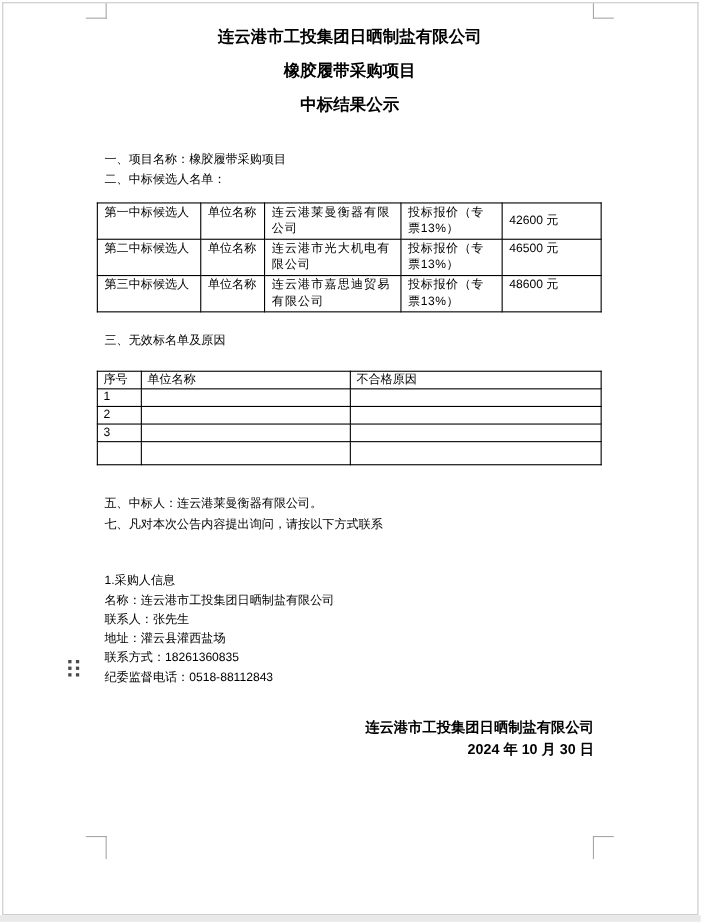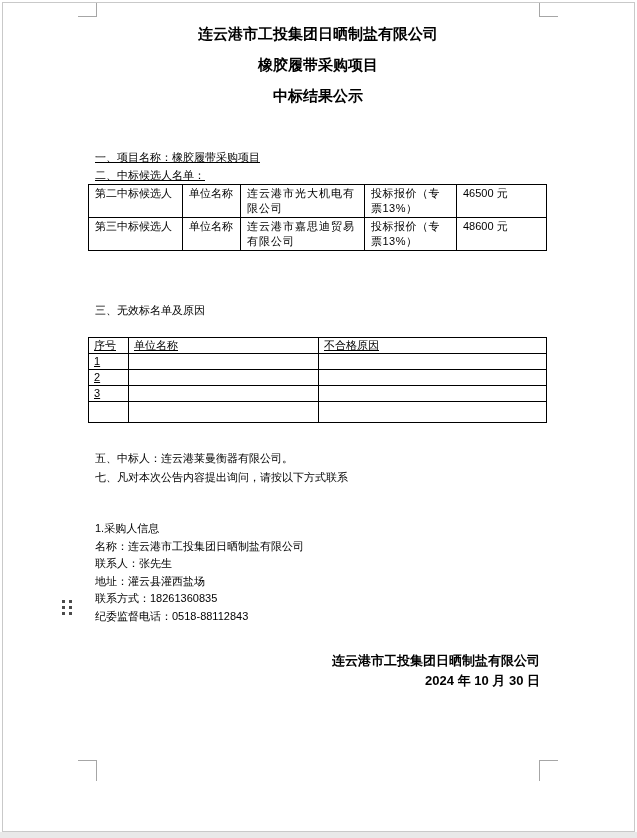--- a/index.html
+++ b/index.html
@@ -29,21 +29,21 @@
     border:1px solid #000;font-size:11px;font-weight:normal;
     padding:1px 6px;vertical-align:top;text-align:left;line-height:15px;
     overflow:hidden;
   }
   .t1{top:184px;width:458px;}
   .t1 td{line-height:15px;}
   .t1 .company{letter-spacing:1px;}
   .t1 .pricecol{letter-spacing:0.5px;}
   .t1 .amt-mid{vertical-align:middle;}
   .t2{top:337px;width:458px;}
-  .t2 td,.t2 th{line-height:13px;padding:1px 5px;text-decoration:underline;}
+  .t2 td,.t2 th{line-height:13px;padding:1px 5px;}
   
   .sign-block{
     position:absolute;left:96px;top:651px;width:444px;
     text-align:right;font-weight:bold;font-size:13px;line-height:20px;
   }
   
   .handle{position:absolute;left:62px;top:600px;width:11px;height:15px;cursor:move;}
   .handle i{position:absolute;width:3px;height:3px;background:#4a4a4a;}
 </style>
 </head>
@@ -63,34 +63,41 @@
 <div class="crop" style="left:96px;top:760px;width:1px;height:21px;"></div>
 <div class="crop" style="left:539px;top:760px;width:19px;height:1px;"></div>
 <div class="crop" style="left:539px;top:760px;width:1px;height:21px;"></div>
 
 <div class="title-block">
   <div>连云港市工投集团日晒制盐有限公司</div>
   <div>橡胶履带采购项目</div>
   <div>中标结果公示</div>
 </div>
 
-<div class="para" style="top:148px;text-decoration:underline;">
+<div class="para" style="top:136px;">
   <div>一、项目名称：橡胶履带采购项目</div>
   <div>二、中标候选人名单：</div>
 </div>
 
 <table class="t1">
   <colgroup>
       <col style="width:94px">
       <col style="width:58px">
       <col style="width:124px">
       <col style="width:92px">
       <col style="width:90px">
     </colgroup>
   <tbody>
+      <tr style="height:31px">
+    <td>第一中标候选人</td>
+    <td>单位名称</td>
+    <td class="company">连云港莱曼衡器有限公司</td>
+    <td class="pricecol">投标报价（专票13%）</td>
+    <td class="amt-mid">42600 元</td>
+  </tr>
   <tr style="height:32px">
     <td>第二中标候选人</td>
     <td>单位名称</td>
     <td class="company">连云港市光大机电有限公司</td>
     <td class="pricecol">投标报价（专票13%）</td>
     <td>46500 元</td>
   </tr>
   <tr style="height:31px">
     <td>第三中标候选人</td>
     <td>单位名称</td>

